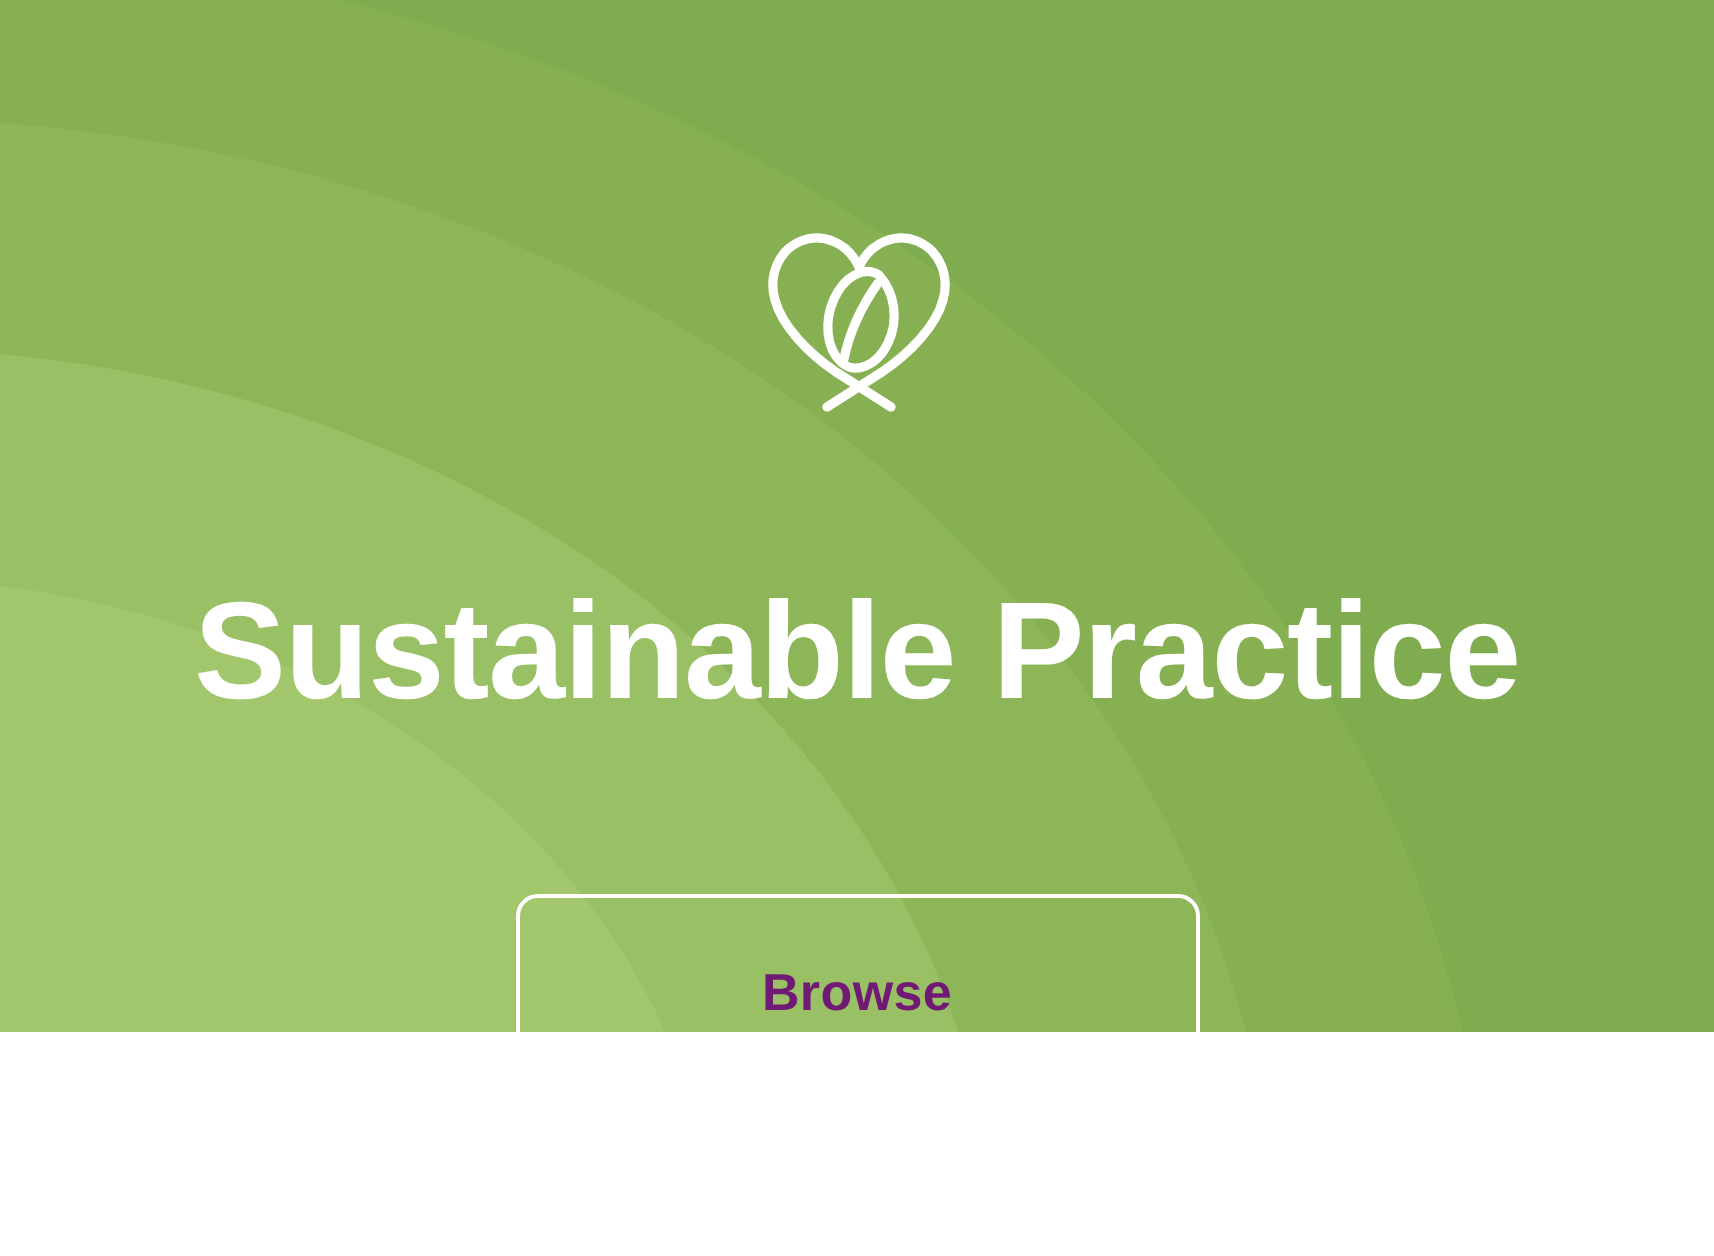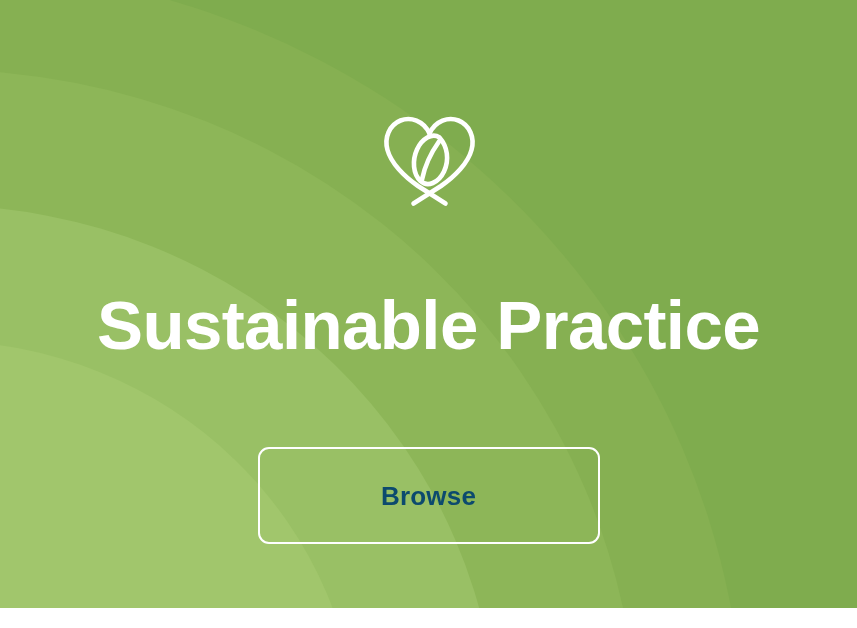--- a/index.html
+++ b/index.html
@@ -8,21 +8,21 @@
     padding: 0;
     background: #ffffff;
   }
   body {
     font-family: "Liberation Sans", "DejaVu Sans", sans-serif;
   }
 
   .hero {
     position: relative;
     width: 857px;
-    height: 608px;
+    height: 516px;
     overflow: hidden;
     background: #7FAC4E;
   }
 
   
   .arc-layer {
     position: absolute;
     inset: 0;
     width: 100%;
     height: 100%;
@@ -126,16 +126,16 @@
                  C45 30.5 55 24.5 62.5 29.5 Z"></path>
 
         <path d="M45 71.5 C47.5 59 53.5 45.5 62 33.5"></path>
       </g>
     </svg>
   </div>
 
   <h1 class="headline" style="color: rgb(255, 255, 255);">Sustainable Practice</h1>
 
   <div class="btn-row">
-    <button class="browse-button" type="button" style="color: #0c4a6e; border-color: rgb(255, 255, 255);">Browse</button>
+    <button class="browse-button" type="button" style="color: #701a75; border-color: rgb(255, 255, 255);">Browse</button>
   </div>
 
 </div>
 
 </body></html>

